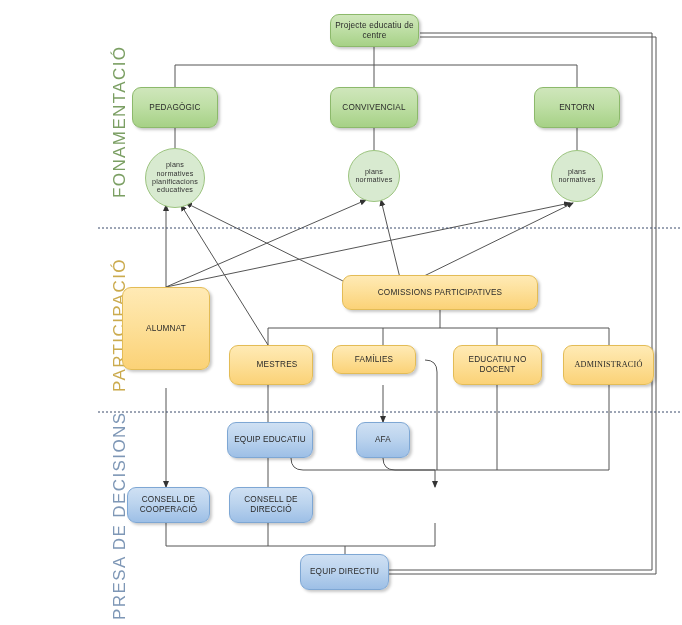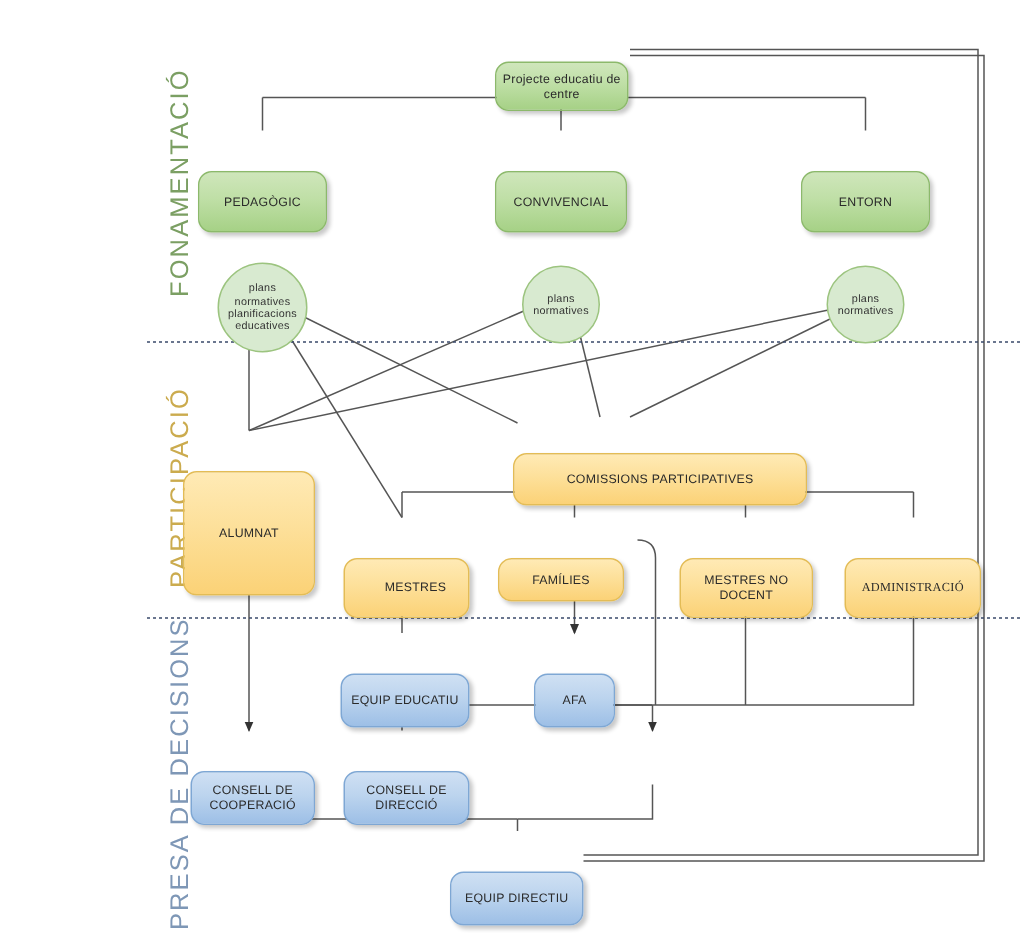--- a/index.html
+++ b/index.html
@@ -2,21 +2,21 @@
 <html><head>
 <meta charset="utf-8">
 <style>
   html,body{margin:0;padding:0;background:#ffffff;}
   body{font-family:"Liberation Sans","DejaVu Sans",sans-serif;}
   #canvas{position:relative;width:682px;height:625px;background:#fff;overflow:hidden;}
   svg.layer{position:absolute;left:0;top:0;width:682px;height:625px;pointer-events:none;}
 
   .node{position:absolute;box-sizing:border-box;display:flex;align-items:center;
         justify-content:center;text-align:center;line-height:1.18;
-        color:#2a2a2a;letter-spacing:.2px;margin-top:27px;}
+        color:#2a2a2a;letter-spacing:.2px;}
 
   
   .green-box{border:1px solid #8cb96b;border-radius:9px;font-size:8.2px;
     background:linear-gradient(to bottom,#cfe6bb 0%,#bfdfa6 45%,#a6d186 100%);
     box-shadow:2px 2px 3px rgba(0,0,0,.22);}
   
   .green-circle{border:1px solid #9cc47f;border-radius:50%;font-size:7.2px;
     background:#d8ead0;color:#333;}
   
   .yellow-box{border:1px solid #e3bc56;border-radius:9px;font-size:8.2px;
@@ -157,21 +157,21 @@
   </div>
 
   <div class="node yellow-box" style="left:229px;top:345px;width:84px;height:40px;padding-left:12px;">
     <span>MESTRES</span>
   </div>
   <div class="node yellow-box" style="left:332px;top:345px;width:84px;height:29px;align-items:center;">
     <span>FAMÍLIES</span>
   </div>
   <div class="node yellow-box" style="left:453px;top:345px;width:89px;height:40px;">
     <span>
-      <span class="nl">MESTRES NO</span>
+      <span class="nl">EDUCATIU NO</span>
       <span class="nl">DOCENT</span>
     </span>
   </div>
   <div class="node yellow-box" style="left:563px;top:345px;width:91px;height:40px;font-family:Liberation Serif, serif;">
     <span>ADMINISTRACIÓ</span>
   </div>
 
   <div class="node blue-box" style="left:227px;top:422px;width:86px;height:36px;">
     <span>EQUIP EDUCATIU</span>
   </div>

